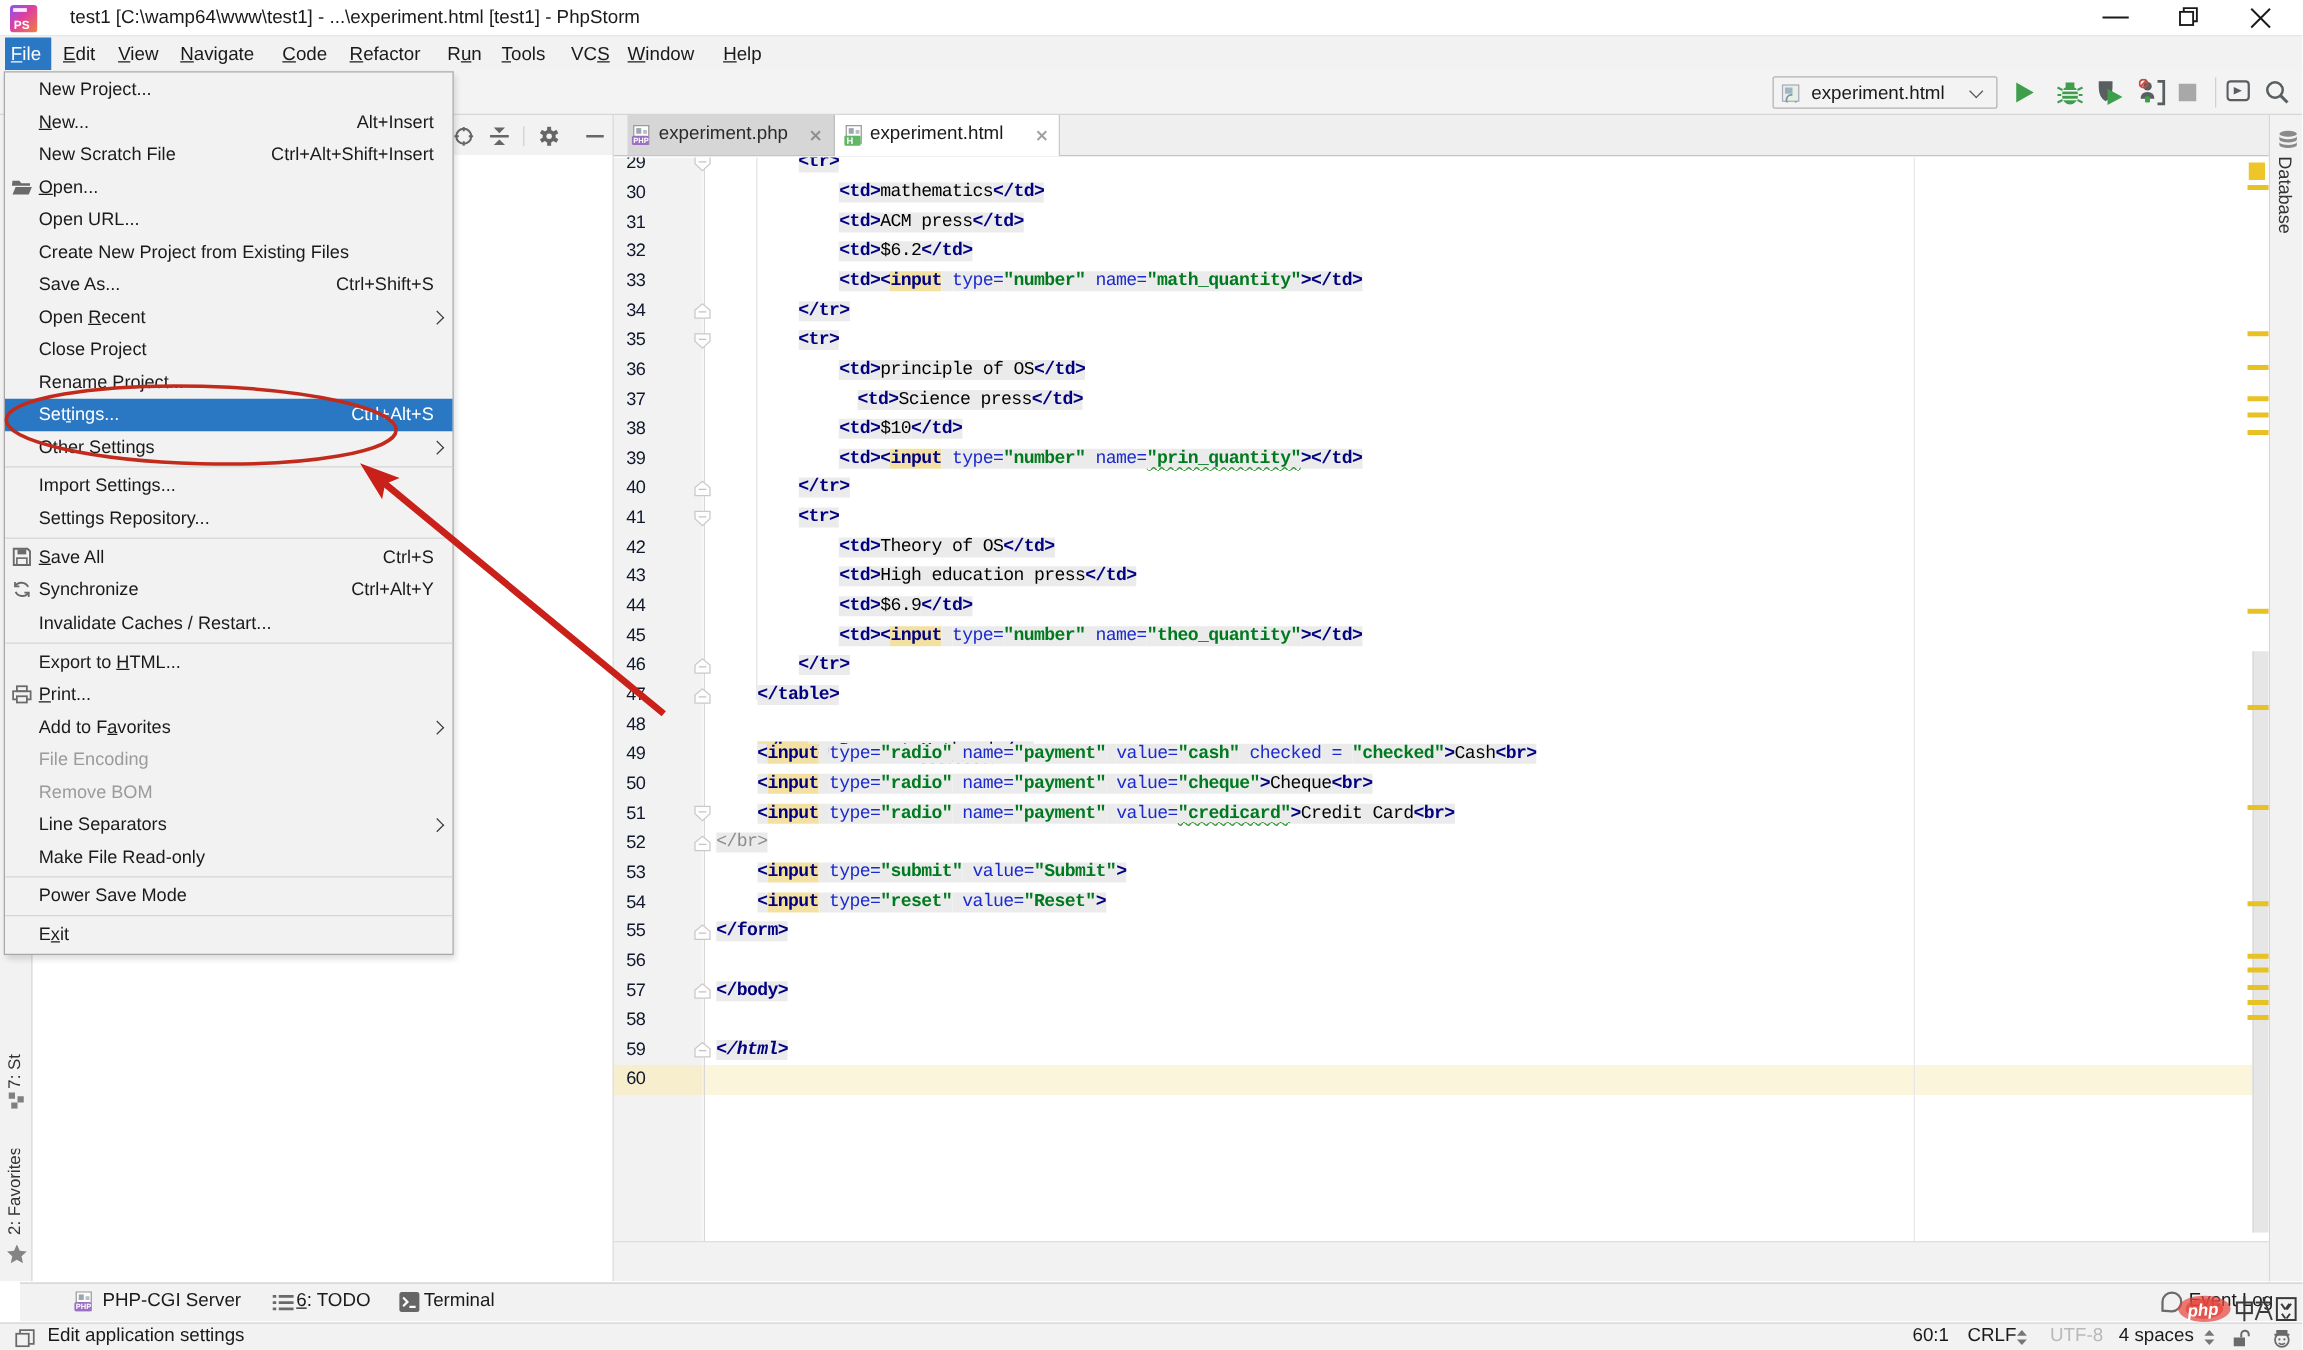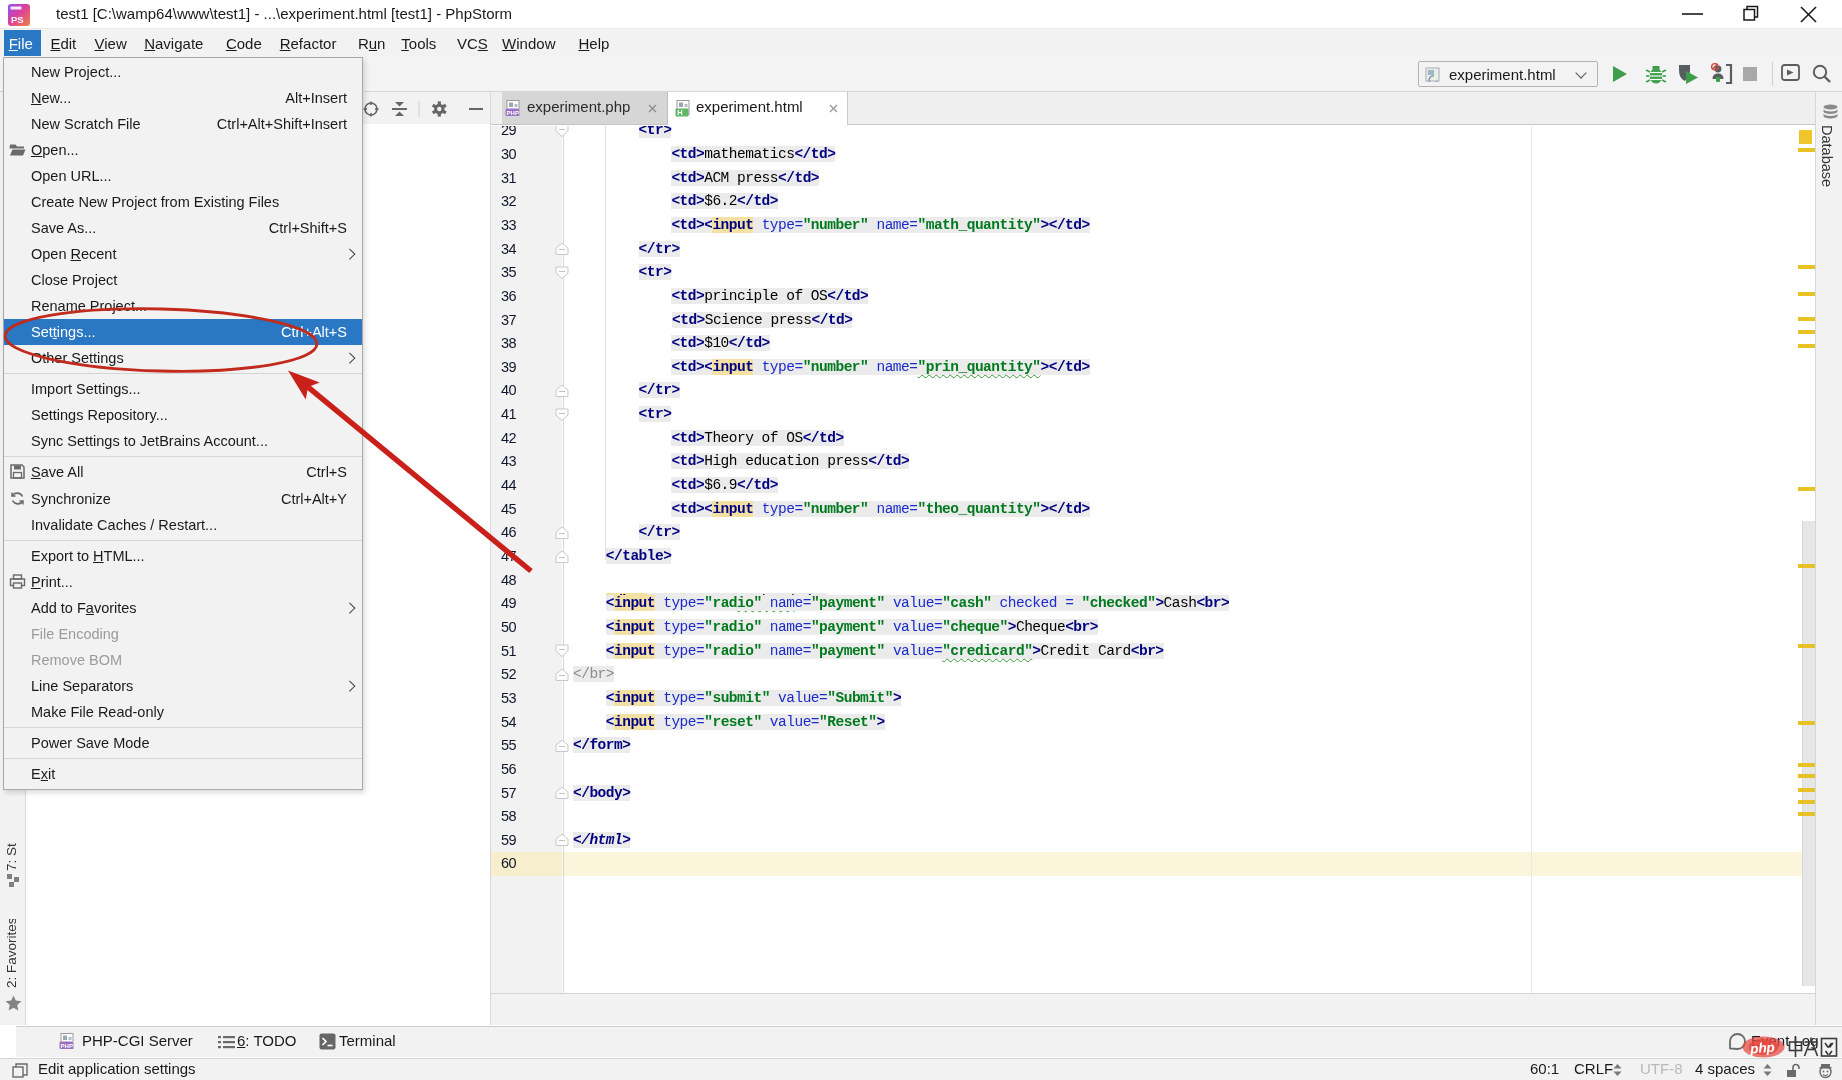--- a/index.html
+++ b/index.html
@@ -305,21 +305,21 @@
       <path d="M4 7.5 H10" stroke="#c3c3c3" stroke-width="1" fill="none"></path>
     </svg>
     <div class="cl" style="left:147.60px;top:-6.70px;"><span class="g t">&lt;tr&gt;</span></div>
     <div class="cl" style="left:180.40px;top:16.95px;"><span class="g t">&lt;td&gt;</span><span class="g">mathematics</span><span class="g t">&lt;/td&gt;</span></div>
     <div class="cl" style="left:180.40px;top:40.60px;"><span class="g t">&lt;td&gt;</span><span class="g">ACM press</span><span class="g t">&lt;/td&gt;</span></div>
     <div class="cl" style="left:180.40px;top:64.25px;"><span class="g t">&lt;td&gt;</span><span class="g">$6.2</span><span class="g t">&lt;/td&gt;</span></div>
     <div class="cl" style="left:180.40px;top:87.90px;"><span class="g t">&lt;td&gt;&lt;</span><span class="g y t">input</span><span class="g"> </span><span class="g a">type=</span><span class="g v">"number"</span><span class="g"> </span><span class="g a">name=</span><span class="g v">"math_quantity"</span><span class="g t">&gt;&lt;/td&gt;</span></div>
     <div class="cl" style="left:147.60px;top:111.55px;"><span class="g t">&lt;/tr&gt;</span></div>
     <div class="cl" style="left:147.60px;top:135.20px;"><span class="g t">&lt;tr&gt;</span></div>
     <div class="cl" style="left:180.40px;top:158.85px;"><span class="g t">&lt;td&gt;</span><span class="g">principle of OS</span><span class="g t">&lt;/td&gt;</span></div>
-    <div class="cl" style="left:181px;top:182.50px;"><span class="g t">&lt;td&gt;</span><span class="g">Science press</span><span class="g t">&lt;/td&gt;</span></div>
+    <div class="cl" style="left:195px;top:182.50px;"><span class="g t">&lt;td&gt;</span><span class="g">Science press</span><span class="g t">&lt;/td&gt;</span></div>
     <div class="cl" style="left:180.40px;top:206.15px;"><span class="g t">&lt;td&gt;</span><span class="g">$10</span><span class="g t">&lt;/td&gt;</span></div>
     <div class="cl" style="left:180.40px;top:229.80px;"><span class="g t">&lt;td&gt;&lt;</span><span class="g y t">input</span><span class="g"> </span><span class="g a">type=</span><span class="g v">"number"</span><span class="g"> </span><span class="g a">name=</span><span class="g v wav">"prin_quantity"</span><span class="g t">&gt;&lt;/td&gt;</span></div>
     <div class="cl" style="left:147.60px;top:253.45px;"><span class="g t">&lt;/tr&gt;</span></div>
     <div class="cl" style="left:147.60px;top:277.10px;"><span class="g t">&lt;tr&gt;</span></div>
     <div class="cl" style="left:180.40px;top:300.75px;"><span class="g t">&lt;td&gt;</span><span class="g">Theory of OS</span><span class="g t">&lt;/td&gt;</span></div>
     <div class="cl" style="left:180.40px;top:324.40px;"><span class="g t">&lt;td&gt;</span><span class="g">High education press</span><span class="g t">&lt;/td&gt;</span></div>
     <div class="cl" style="left:180.40px;top:348.05px;"><span class="g t">&lt;td&gt;</span><span class="g">$6.9</span><span class="g t">&lt;/td&gt;</span></div>
     <div class="cl" style="left:180.40px;top:371.70px;"><span class="g t">&lt;td&gt;&lt;</span><span class="g y t">input</span><span class="g"> </span><span class="g a">type=</span><span class="g v">"number"</span><span class="g"> </span><span class="g a">name=</span><span class="g v">"theo_quantity"</span><span class="g t">&gt;&lt;/td&gt;</span></div>
     <div class="cl" style="left:147.60px;top:395.35px;"><span class="g t">&lt;/tr&gt;</span></div>
     <div class="cl" style="left:114.80px;top:419.00px;"><span class="g t">&lt;/table&gt;</span></div>
@@ -369,21 +369,20 @@
     <div class="mi">Create New Project from Existing Files</div>
     <div class="mi">Save As...<span class="sc">Ctrl+Shift+S</span></div>
     <div class="mi">Open <u>R</u>ecent<span class="arr"></span></div>
     <div class="mi">Close Project</div>
     <div class="mi">Rename Project...</div>
     <div class="mi sel">Set<u>t</u>ings...<span class="sc">Ctrl+Alt+S</span></div>
     <div class="mi">Other Settings<span class="arr"></span></div>
     <div class="msep"></div>
     <div class="mi">Import Settings...</div>
     <div class="mi">Settings Repository...</div>
-    <div class="mi">Sync Settings to JetBrains Account...</div>
     <div class="msep"></div>
     <div class="mi"><svg class="micon" viewBox="0 0 17 17">
       <path d="M2 2 H13 L15 4 V15 H2 Z" fill="none" stroke="#6a6a6a" stroke-width="1.5"></path>
       <rect x="5" y="2.5" width="7" height="4" fill="#6a6a6a"></rect>
       <rect x="4.5" y="9.5" width="8" height="5.5" fill="none" stroke="#6a6a6a" stroke-width="1.3"></rect>
       </svg><u>S</u>ave All<span class="sc">Ctrl+S</span></div>
     <div class="mi"><svg class="micon" viewBox="0 0 17 17" fill="none" stroke="#6a6a6a" stroke-width="1.6">
       <path d="M13.5 6.5 A6 6 0 0 0 3 6"></path>
         <path d="M3.5 10.5 A6 6 0 0 0 14 11"></path>
       <path d="M3 2.5 V6 H6.5" stroke-width="1.4"></path>

